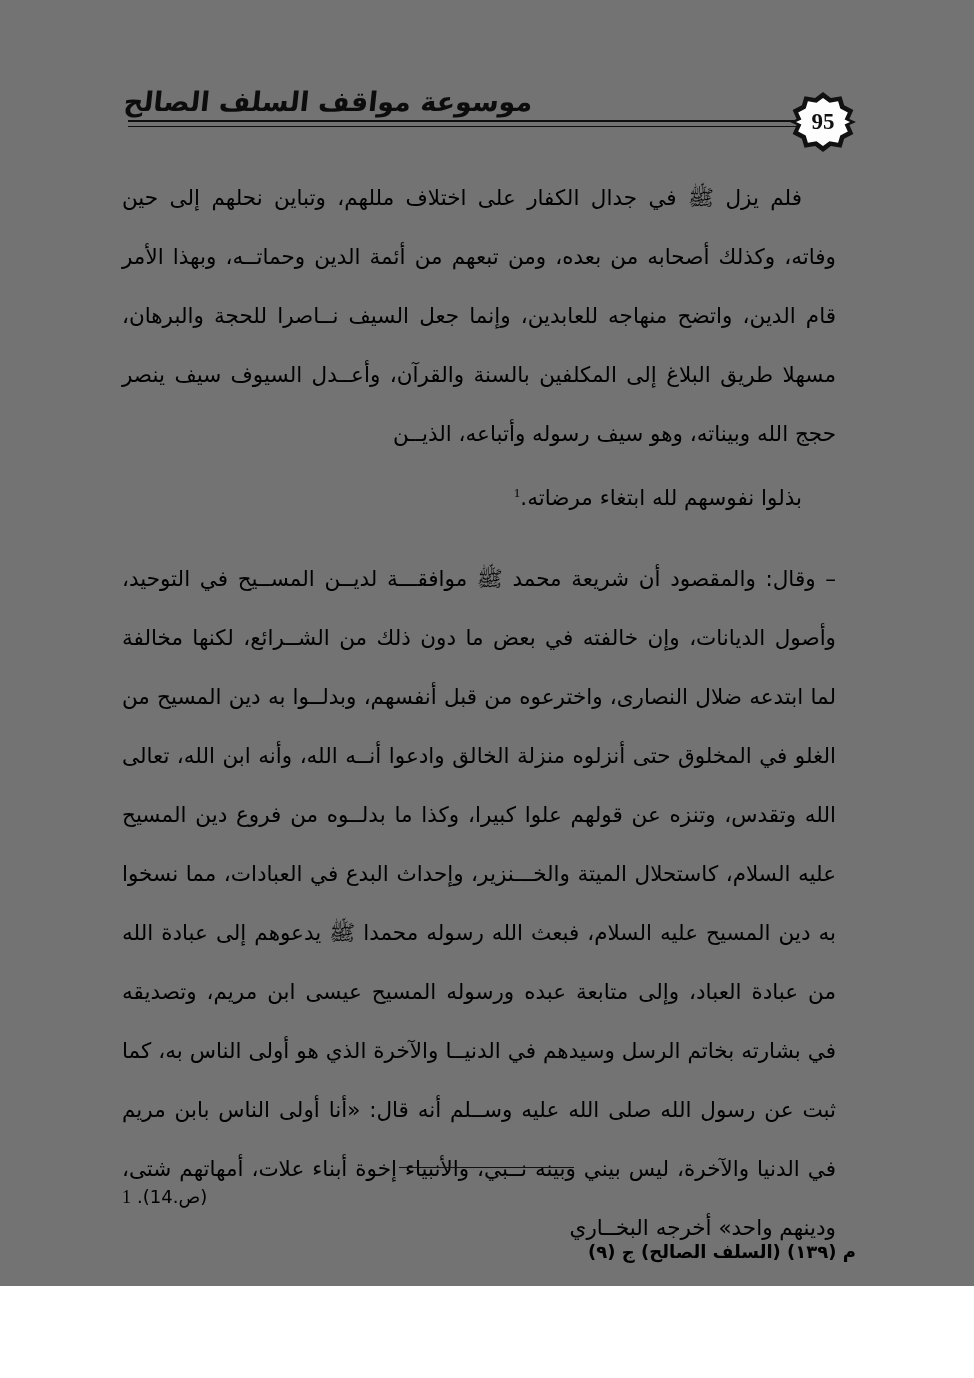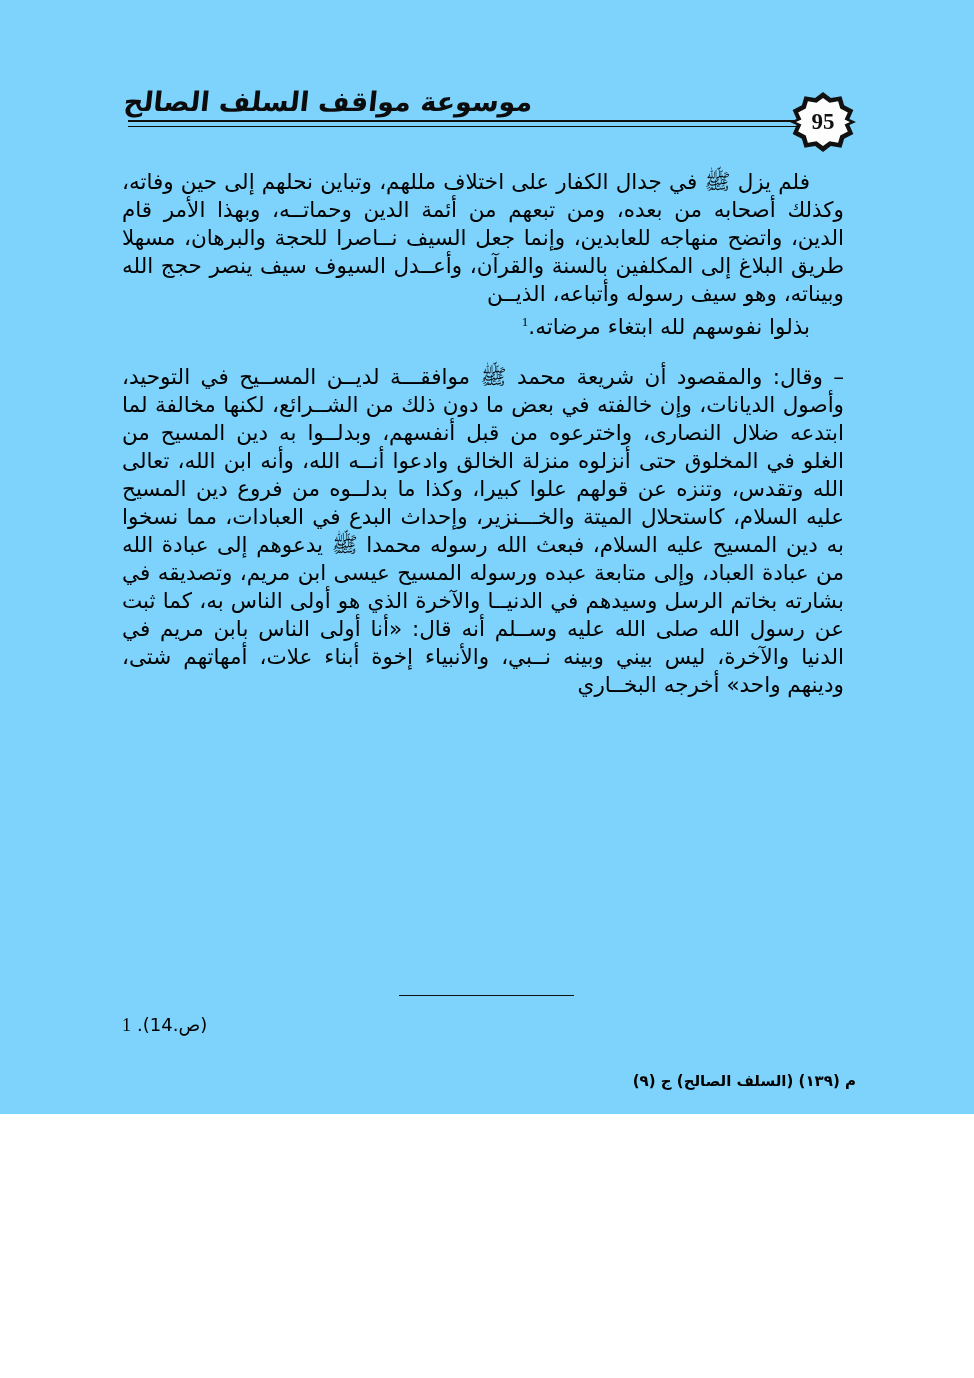--- a/index.html
+++ b/index.html
@@ -13,22 +13,22 @@
     position: relative;
     font-family: "DejaVu Sans", sans-serif;
     color: #000000;
     overflow: hidden;
   }
 
   .page {
     position: absolute;
     inset: 0;
     width: 974px;
-    height: 1114px;
-    background: #7dd3fc;
+    height: 1286px;
+    background: #737373;
   }
 
   
   .header {
     position: absolute;
     top: 92px;
     right: 118px;
     left: 118px;
     height: 62px;
   }
@@ -108,23 +108,23 @@
     right: 122px;
     left: 122px;
     direction: rtl;
     text-align: justify;
     text-align-last: right;
   }
 
   .para {
     font-family: "DejaVu Sans", sans-serif;
     font-size: 21.5px;
-    line-height: 28px;
+    line-height: 59px;
     color: #000;
-    margin: 0 8px 6px 0;
+    margin: 0 16px 6px 0;
     text-align: justify;
     text-justify: inter-word;
   }
   .para.first {
     text-indent: 34px;
   }
   .para.second {
     margin-top: 22px;
     text-indent: 0;
   }
@@ -169,21 +169,21 @@
     font-size: 18px;
   }
 
   
   .bottom-mark {
     position: absolute;
     bottom: 24px;
     right: 118px;
     direction: rtl;
     font-family: "DejaVu Sans", sans-serif;
-    font-size: 15px;
+    font-size: 18px;
     font-weight: bold;
     color: #000;
     white-space: nowrap;
   }
 </style>
 </head>
 <body>
 
 <div class="page">
 

